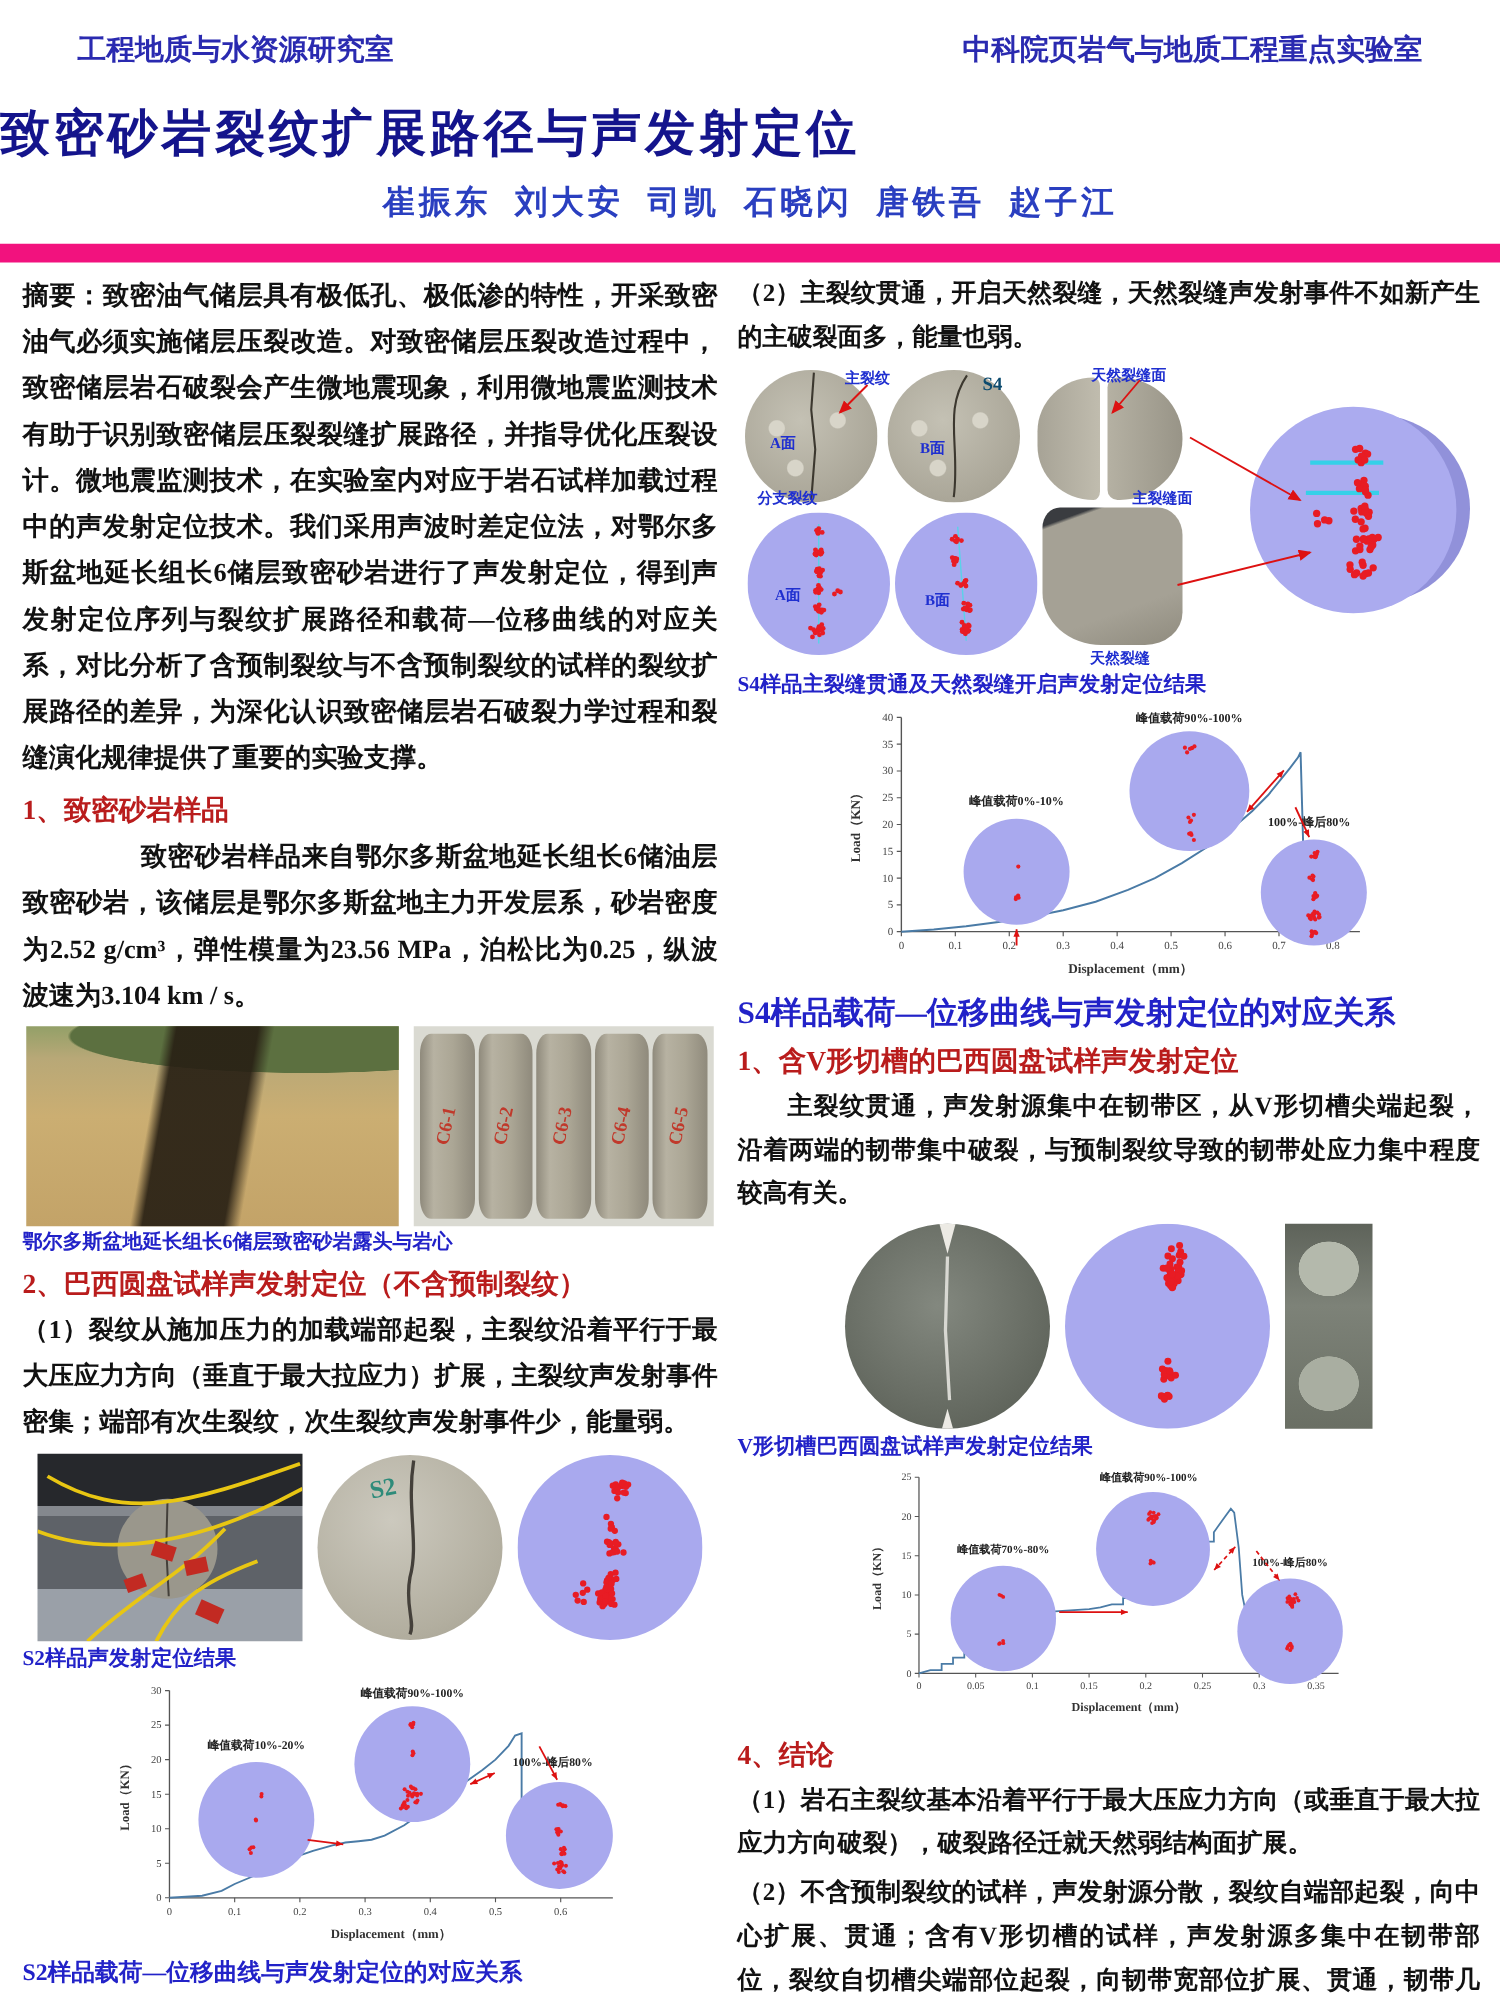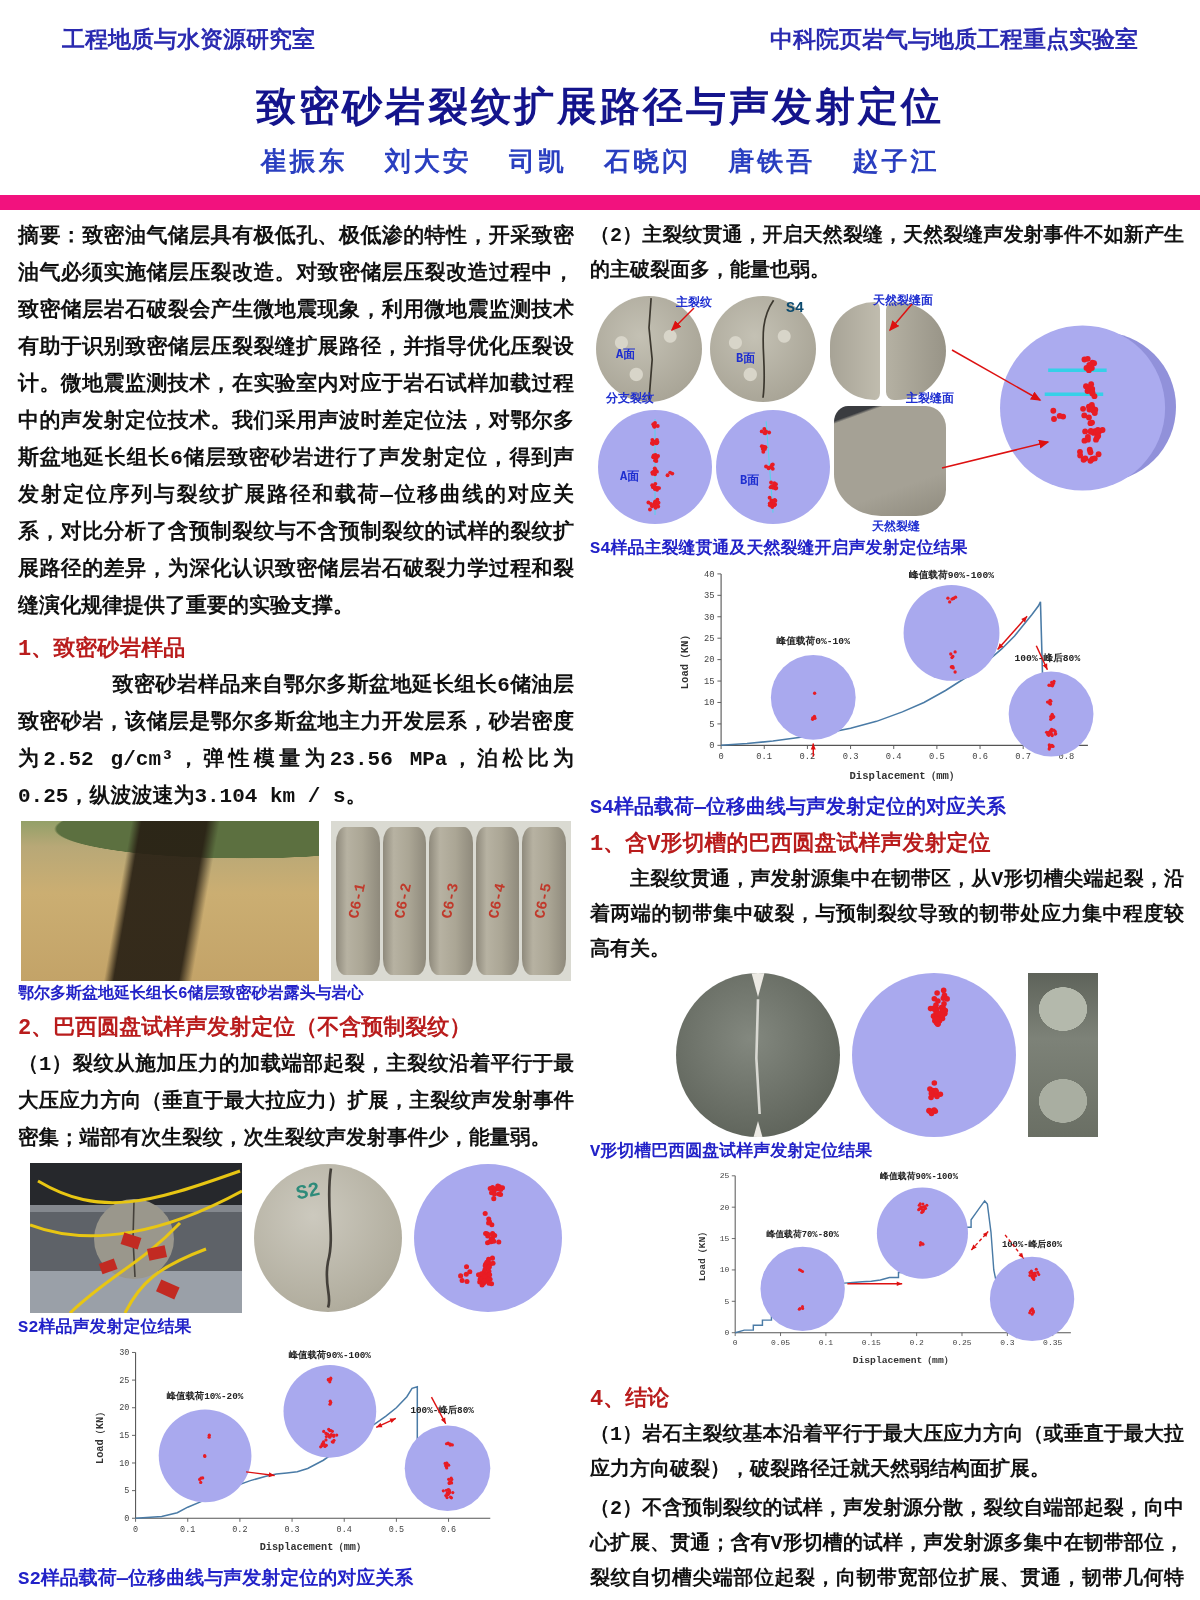--- a/index.html
+++ b/index.html
@@ -1,21 +1,21 @@
 <!DOCTYPE html>
 <html><head>
 <meta charset="utf-8">
 <style>
   html,body{margin:0;padding:0;background:#ffffff}
   .poster{position:relative;width:1200px;height:1600px;overflow:hidden;background:#fff;
-          font-family:Liberation Mono, monospace;font-weight:bold;color:#111}
+          font-family:Liberation Serif, serif;font-weight:bold;color:#111}
   
   .labs{display:flex;justify-content:space-between;padding:24px 62px 0 62px;
         color:#2A2AB0;font-size:23px}
-  .title{text-align:center;margin-top:24px;font-size:40px;color:#14148C;letter-spacing:3px}
+  .title{text-align:left;margin-top:24px;font-size:40px;color:#14148C;letter-spacing:3px}
   .authors{text-align:center;margin-top:10px;font-size:26px;color:#2A3FC0;letter-spacing:3px;white-space:pre}
   .bar{height:15px;background:#F2127E;margin-top:16px}
   
   .cols{display:flex;gap:16px;padding:8px 16px 0 18px;align-items:flex-start}
   .col-l{width:556px}
   .col-r{width:594px}
   p.body{font-size:21px;line-height:37px;text-align:justify;margin:0 0 4px 0}
   .abstract{font-size:22px;line-height:38px}
   .indent{text-indent:4.5em}
   .col-r p.body{font-size:20px;line-height:35px}
@@ -723,21 +723,21 @@
             <text x="404" y="108" text-anchor="middle" font-size="10.5" fill="#222">100%-峰后80%</text>
             <line x1="150" y1="212" x2="150" y2="198" stroke="#DD1111" stroke-width="1.6" stroke-dasharray="0"></line>
             <polygon points="150,198 152.72592839616055,204.4474269580202 147.27407160383945,204.4474269580202" fill="#DD1111"></polygon>
             <line x1="350" y1="96" x2="382" y2="60" stroke="#DD1111" stroke-width="1.6" stroke-dasharray="0"></line>
             <polygon points="382,60 379.753946960949,66.62987524360524 375.6791783902394,63.007858736307824" fill="#DD1111"></polygon>
             <polygon points="350,96 352.246053039051,89.37012475639476 356.3208216097606,92.99214126369218" fill="#DD1111"></polygon>
             <line x1="392" y1="92" x2="404" y2="118" stroke="#DD1111" stroke-width="1.6" stroke-dasharray="0"></line>
             <polygon points="404,118 398.82312074088406,113.28832077317062 403.77318527842453,111.0036756019981" fill="#DD1111"></polygon>
           </svg>
         </div>
-      <div class="caption" style="font-size:20px">S4样品载荷—位移曲线与声发射定位的对应关系</div>
+      <div class="caption" style="font-size:25px">S4样品载荷—位移曲线与声发射定位的对应关系</div>
 
       <h2>1、含V形切槽的巴西圆盘试样声发射定位</h2>
       <p class="body" style="text-indent:2em">主裂纹贯通，声发射源集中在韧带区，从V形切槽尖端起裂，沿着两端的韧带集中破裂，与预制裂纹导致的韧带处应力集中程度较高有关。</p>
 
       <div class="figrow">
         <div class="vdisc">
           <svg viewBox="0 0 100 100">
             <path d="M50,16 L49,52 L51,86" stroke="#d8d8d2" stroke-width="1.6" fill="none"></path>
           </svg>
           <span class="vnotch-t"></span>

